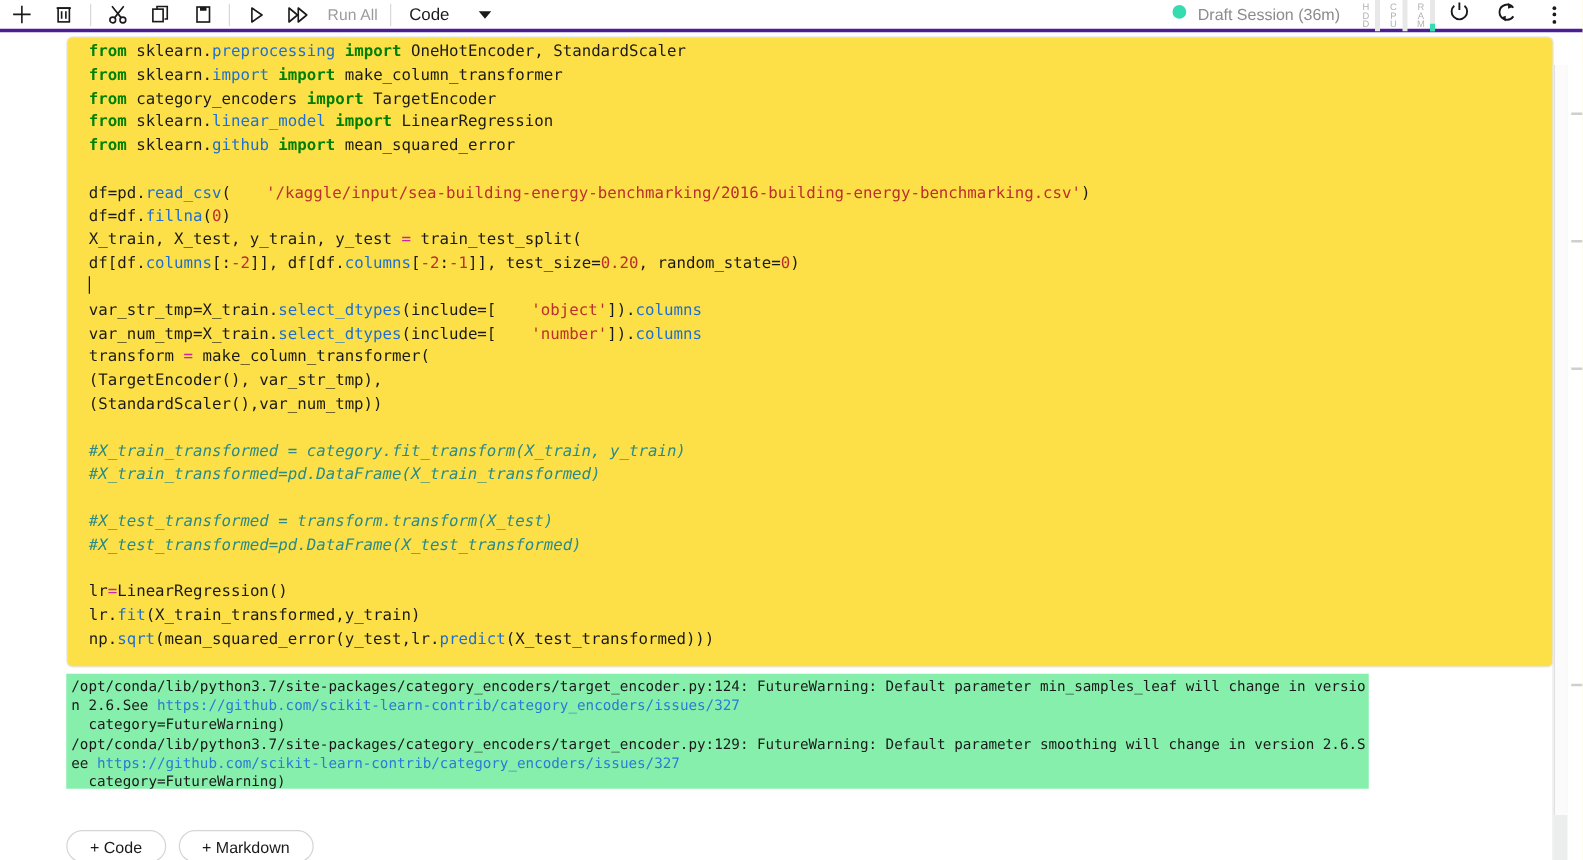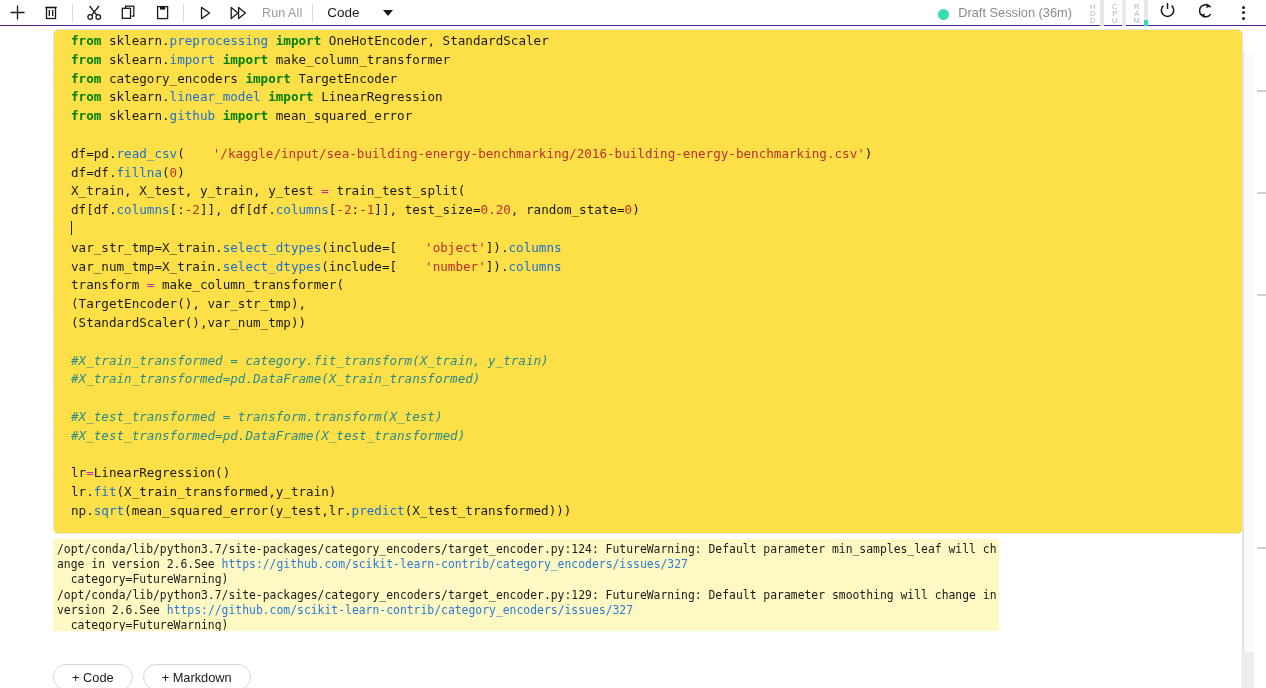--- a/index.html
+++ b/index.html
@@ -9,21 +9,21 @@
     overflow: hidden;
     background: #ffffff;
     font-family: "Liberation Sans", sans-serif;
   }
 
   
   #toolbar {
     position: absolute; top: 0; left: 0;
     width: 1266px; height: 26px;
     background: #ffffff;
-    border-bottom: 1px solid #4c1d95;
+    border-bottom: 3px solid #4c1d95;
     display: flex; align-items: center;
   }
   .tb-left { display: flex; align-items: center; height: 26px; }
   .tb-btn {
     width: 34px; height: 26px;
     display: flex; align-items: center; justify-content: center;
     cursor: pointer;
   }
   .tb-btn svg { display: block; }
   .tb-sep {
@@ -43,21 +43,21 @@
     border-left: 5px solid transparent;
     border-right: 5px solid transparent;
     border-top: 6px solid #1a1a1a;
   }
 
   .tb-right {
     margin-left: auto; display: flex; align-items: center; height: 26px;
     padding-right: 4px;
   }
   .session {
-    display: flex; align-items: flex-end; gap: 9px;
+    display: flex; align-items: flex-start; gap: 9px;
     font-size: 12.8px; color: #8b8b8b; white-space: nowrap;
     margin-right: 10px;
   }
   .session-dot {
     width: 11px; height: 11px; border-radius: 50%;
     background: #35dcb0; flex: none;
   }
   .gauges { display: flex; align-items: flex-end; height: 26px; }
   .gauge {
     display: flex; align-items: flex-end; height: 26px; margin-left: 6px;
@@ -124,22 +124,22 @@
   .op { color: #cc22aa; }                      
   .cm { color: #2a8a8a; font-style: italic; }  
   .cursor {
     display: inline-block; width: 1px; height: 14px;
     background: #1a1a1a; vertical-align: -2px;
   }
 
   
   #warn-out {
     position: absolute; left: 53px; top: 513px;
-    width: 946px; height: 92px;
-    background: #fef9c3;
+    width: 1042px; height: 92px;
+    background: #86efac;
     font-family: "DejaVu Sans Mono", monospace;
     font-size: 11.4px; line-height: 15.2px;
     color: #1a1a1a;
     padding: 3px 0 0 4px;
     white-space: pre-wrap;
     overflow: hidden;
     word-break: break-all;
   }
   #warn-out .lnk { color: #2c7bd4; }
 

